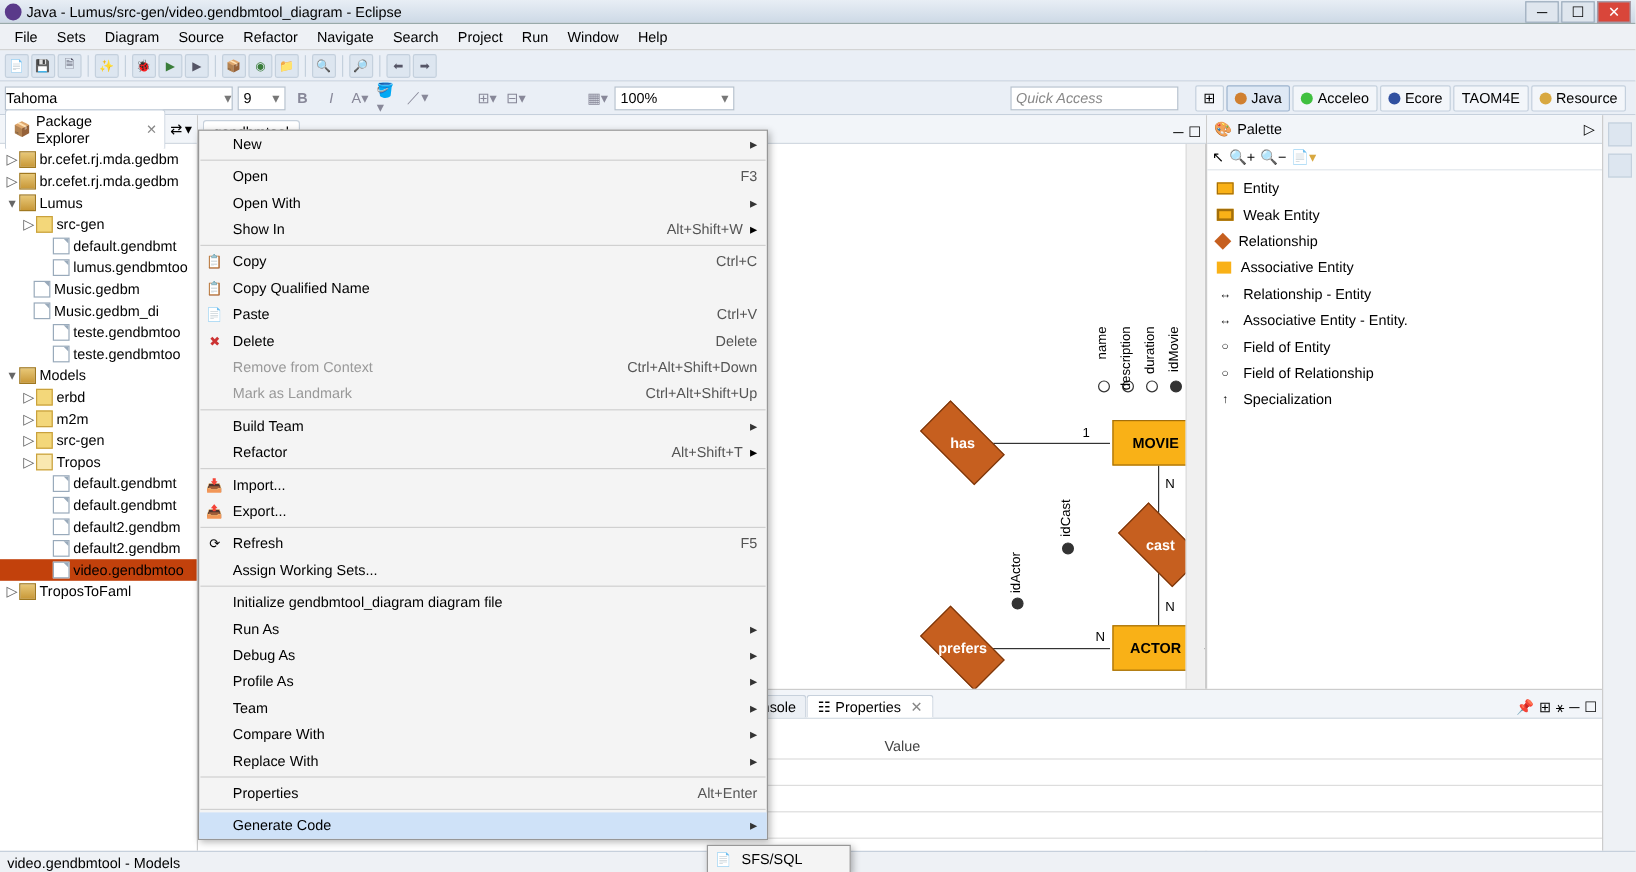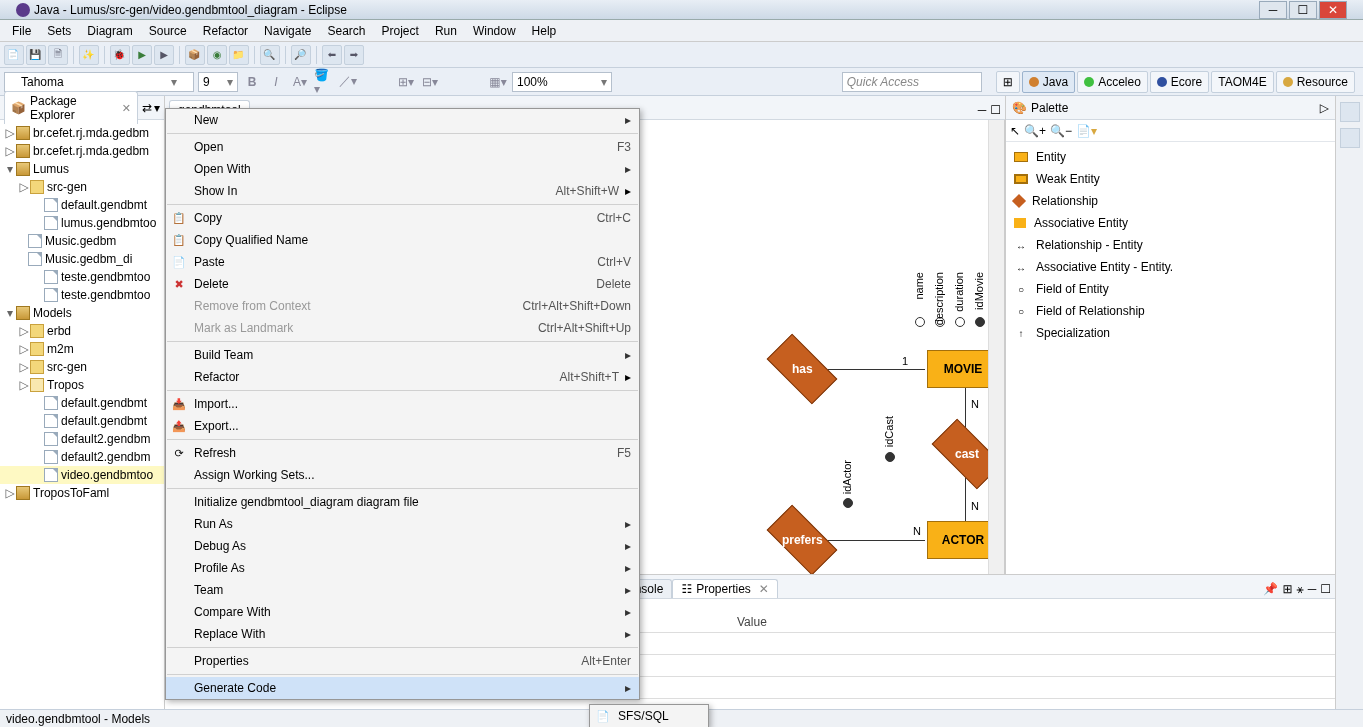--- a/index.html
+++ b/index.html
@@ -1,57 +1,57 @@
 <!DOCTYPE html>
 <html><head>
 <meta charset="utf-8">
 <style>
 * { box-sizing: border-box; margin: 0; padding: 0; font-family: "Segoe UI", Tahoma, sans-serif; font-size: 12px; }
 body { width: 1363px; height: 727px; overflow: hidden; background: #f0f0f0; }
 
 
-.titlebar { height: 20px; background: linear-gradient(#e8eef5,#cdd9e6); display:flex; align-items:center; padding:0 16px; border-bottom:1px solid #9aa; }
+.titlebar { height: 20px; background: linear-gradient(#e8eef5,#cdd9e6); display:flex; align-items:center; padding:0 4px; border-bottom:1px solid #9aa; }
 .titlebar .icon { width:14px; height:14px; background:#5a3a8a; border-radius:50%; margin-right:4px; }
 .titlebar .title { flex:1; }
 .winbtns { display:flex; gap:2px; position:relative; right:0; }
 .winbtn { width:28px; height:18px; background:#dfe6ee; border:1px solid #9ab; display:flex; align-items:center; justify-content:center; }
 .winbtn.close { background:#d9463a; color:#fff; }
 
 
 .menubar { height:22px; background:#eef1f5; border-bottom:1px solid #ccc; display:flex; align-items:center; padding:0 4px; gap:0; }
 .menubar .mi { padding:2px 8px; cursor:default; }
 
 
 .toolbar { height:26px; background:#eaeff6; border-bottom:1px solid #c6d0dc; display:flex; align-items:center; padding:0 4px; gap:2px; }
 .toolbar .tb { width:20px; height:20px; background:#dde6f0; border:1px solid #c4d0dd; border-radius:2px; display:flex; align-items:center; justify-content:center; font-size:10px; color:#556; }
 .toolbar .sep { width:1px; height:18px; background:#c4d0dd; margin:0 3px; }
 
 .toolbar2 { height:28px; background:#eaeff6; border-bottom:1px solid #c6d0dc; display:flex; align-items:center; padding:0 4px; gap:4px; }
-.fontsel { width:190px; height:20px; border:1px solid #b5c0cd; background:#fff; padding:0 16px; display:flex; align-items:center; }
+.fontsel { width:190px; height:20px; border:1px solid #b5c0cd; background:#fff; padding:0 0; display:flex; align-items:center; }
 .sizesel { width:40px; height:20px; border:1px solid #b5c0cd; background:#fff; padding:0 4px; display:flex; align-items:center; }
 .zoomsel { width:100px; height:20px; border:1px solid #b5c0cd; background:#fff; padding:0 4px; display:flex; align-items:center; }
 .toolbar2 .tb { width:20px; height:20px; display:flex; align-items:center; justify-content:center; color:#889; }
 .quick { margin-left:auto; margin-right:6px; width:140px; height:20px; border:1px solid #b5c0cd; background:#fff; padding:0 4px; display:flex; align-items:center; font-style:italic; color:#888; }
 .persp { display:flex; align-items:center; gap:2px; padding:0 4px; }
 .persp .pbtn { height:22px; padding:0 6px; border:1px solid #c4d0dd; background:#f3f6fa; display:flex; align-items:center; gap:4px; border-radius:2px; }
 .persp .pbtn.active { background:#dfe9f5; border-color:#9cb3cd; }
 .dot { width:10px; height:10px; border-radius:50%; display:inline-block; }
 
 
 .main { display:flex; height:calc(727px - 20px - 22px - 26px - 28px - 18px); }
 .pkg { width:165px; border-right:1px solid #ccc; background:#fff; display:flex; flex-direction:column; }
 .tabhdr { height:24px; background:#f2f5f9; border-bottom:1px solid #d2d9e1; display:flex; align-items:center; padding:0 4px; gap:4px; }
 .tabhdr .tab { background:#fff; border:1px solid #c7d1dc; border-bottom:none; padding:2px 6px; display:flex; align-items:center; gap:4px; border-radius:3px 3px 0 0; }
 .tabhdr .tabx { color:#888; font-size:11px; }
 .tabhdr .tbicons { margin-left:auto; display:flex; gap:2px; }
 .tree { flex:1; overflow:hidden; padding:4px 0; }
 .tn { display:flex; align-items:center; height:18px; padding-left:4px; white-space:nowrap; }
 .tn .tw { width:12px; display:inline-block; text-align:center; color:#666; }
 .tn .ic { width:14px; height:14px; margin-right:3px; display:inline-block; }
-.tn.sel { background:#fef9c3; }
+.tn.sel { background:#c2410c; }
 .ic.pkg-i { background:linear-gradient(#e8c878,#c89838); border:1px solid #a07820; }
 .ic.fold-i { background:#f3d77a; border:1px solid #c9a13d; }
 .ic.fold-o { background:#f9e8b0; border:1px solid #c9a13d; }
 .ic.file-i { background:#fff; border:1px solid #9ab; position:relative; }
 .ic.file-i::after { content:""; position:absolute; top:0; right:0; border-style:solid; border-width:0 4px 4px 0; border-color:transparent #9ab transparent transparent; }
 
 
 .ctxmenu { position:absolute; left:165px; top:108px; width:475px; background:#f4f4f4; border:1px solid #979797; box-shadow:2px 2px 6px rgba(0,0,0,.3); z-index:50; }
 .ctxitem { height:22px; display:flex; align-items:center; padding:0 8px 0 28px; position:relative; }
 .ctxitem.disabled { color:#999; }

